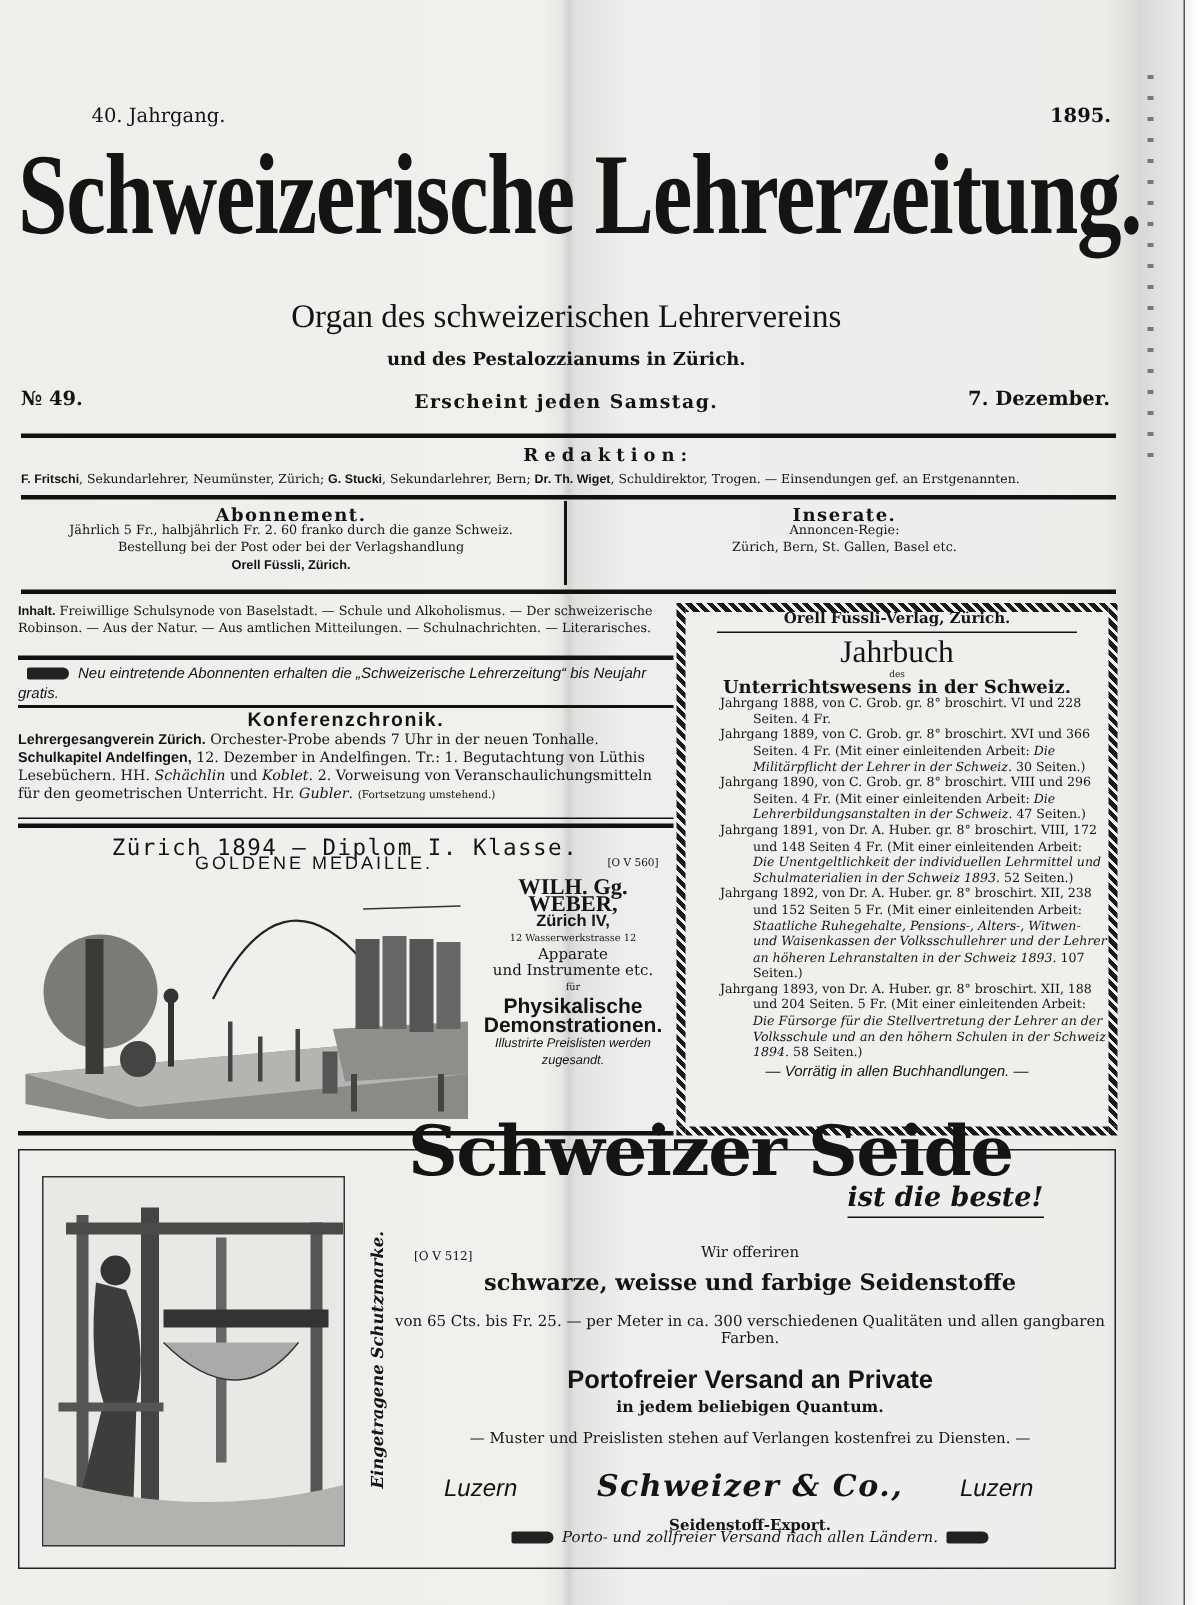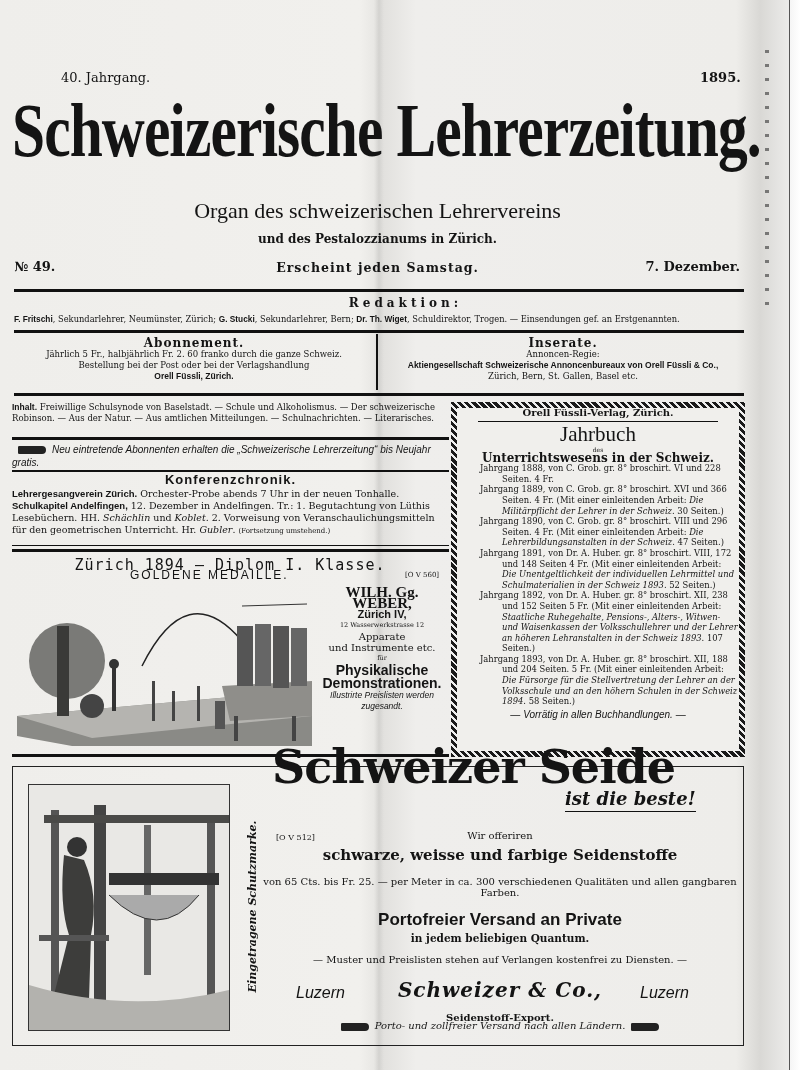--- a/index.html
+++ b/index.html
@@ -117,21 +117,20 @@
   <div class="abs abo center">
     <div class="abo-title">Abonnement.</div>
     <div>Jährlich 5 Fr., halbjährlich Fr. 2. 60 franko durch die ganze Schweiz.</div>
     <div>Bestellung bei der Post oder bei der Verlagshandlung</div>
     <div class="bold sans">Orell Füssli, Zürich.</div>
   </div>
   <div class="rule" style="left:376px;top:334px;width:1.5px;height:56px;"></div>
   <div class="abs ins center">
     <div class="abo-title">Inserate.</div>
     <div>Annoncen-Regie:</div>
-    <div class="bold sans">Aktiengesellschaft Schweizerische Annoncenbureaux von Orell Füssli &amp; Co.,</div>
     <div>Zürich, Bern, St. Gallen, Basel etc.</div>
   </div>
   <div class="rule" style="left:14px;top:393px;width:730px;height:2.5px;"></div>
 
   <div class="abs inhalt">
     <b class="sans">Inhalt.</b><span> Freiwillige Schulsynode von Baselstadt. — Schule und Alkoholismus. — Der schweizerische Robinson. — Aus der Natur. — Aus amtlichen Mitteilungen. — Schulnachrichten. — Literarisches.</span>
   </div>
   <div class="rule" style="left:12px;top:437px;width:437px;height:2.5px;"></div>
   <div class="abs notice">
     <span class="hand"></span><span>Neu eintretende Abonnenten erhalten die „Schweizerische Lehrerzeitung“ bis Neujahr gratis.</span>

